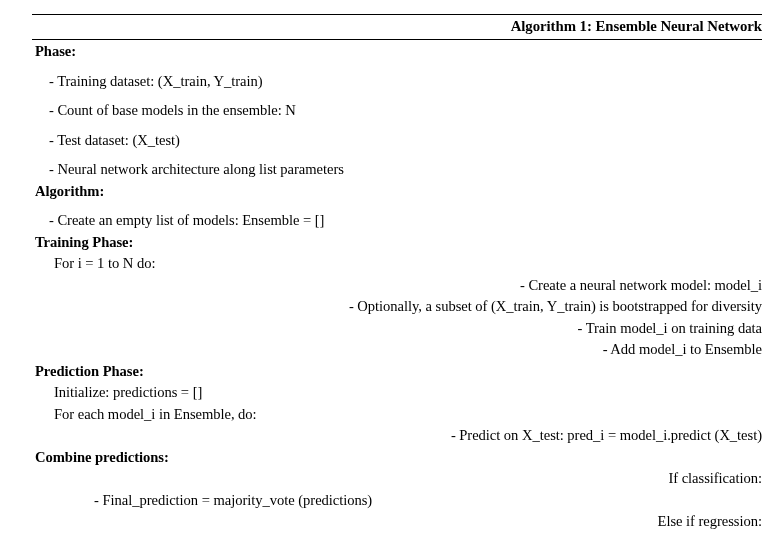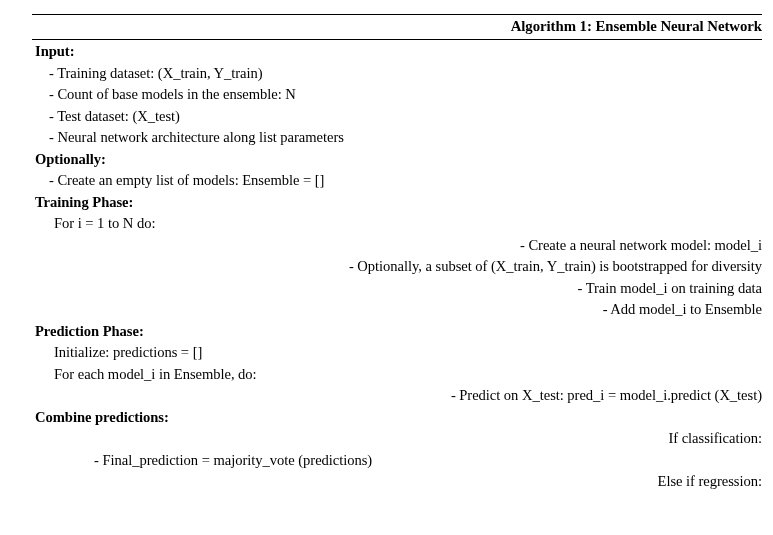--- a/index.html
+++ b/index.html
@@ -52,43 +52,43 @@
     white-space: pre;
     letter-spacing: -0.05px;
   }
 
   .line.header {
     font-weight: bold;
     padding-left: 3px;
   }
 
   .line.lvl0 { padding-left: 3px; }
-  .line.lvl0d { padding-left: 17px; }
+  .line.lvl0d { padding-left: 17px; margin-top: 8px; }
   .line.lvl1 { padding-left: 22px; }
   .line.lvl2 { padding-left: 42px; text-align: right; }
   .line.lvl3 { padding-left: 62px; }
 </style>
 </head>
 <body>
 
 <div id="algorithm-box">
 
   <div class="rule-top"></div>
 
   <div id="algorithm-title">Algorithm 1: Ensemble Neural Network</div>
 
   <div class="rule-mid"></div>
 
   <div id="algorithm-body">
-      <div class="line lvl0 header">Input:</div>
+      <div class="line lvl0 header">Phase:</div>
       <div class="line lvl0d">- Training dataset: (X_train, Y_train)</div>
       <div class="line lvl0d">- Count of base models in the ensemble: N</div>
       <div class="line lvl0d">- Test dataset: (X_test)</div>
       <div class="line lvl0d">- Neural network architecture along list parameters</div>
-      <div class="line lvl0 header">Optionally:</div>
+      <div class="line lvl0 header">Algorithm:</div>
       <div class="line lvl0d">- Create an empty list of models: Ensemble = []</div>
       <div class="line lvl0 header">Training Phase:</div>
       <div class="line lvl1">For i = 1 to N do:</div>
       <div class="line lvl2">- Create a neural network model: model_i</div>
       <div class="line lvl2">- Optionally, a subset of (X_train, Y_train) is bootstrapped for diversity</div>
       <div class="line lvl2">- Train model_i on training data</div>
       <div class="line lvl2">- Add model_i to Ensemble</div>
       <div class="line lvl0 header">Prediction Phase:</div>
       <div class="line lvl1">Initialize: predictions = []</div>
       <div class="line lvl1">For each model_i in Ensemble, do:</div>

